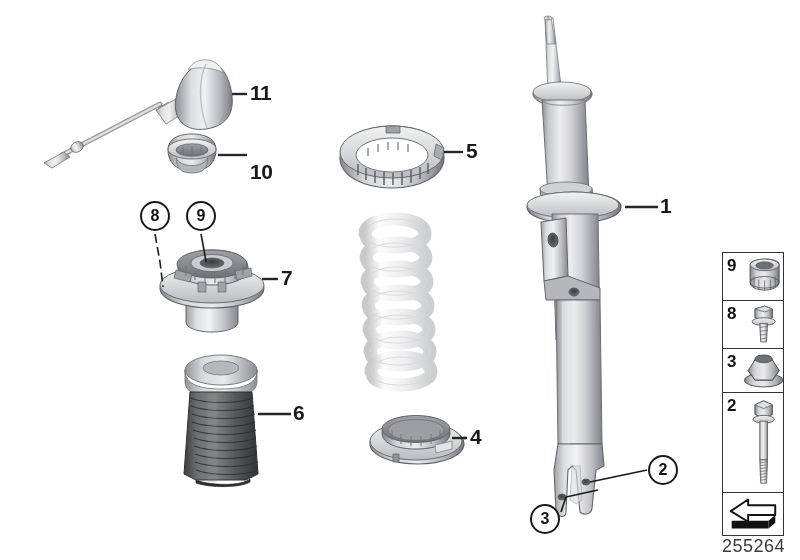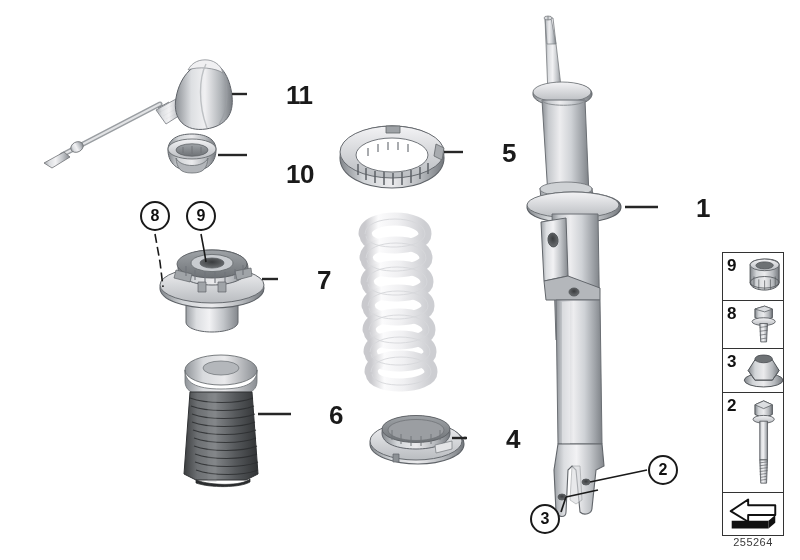--- a/index.html
+++ b/index.html
@@ -4,22 +4,22 @@
 <title>Parts Diagram</title>
 <style>
   html,body{margin:0;padding:0;background:#ffffff;}
   body{
     width:800px;height:560px;position:relative;overflow:hidden;
     font-family:"Liberation Sans","DejaVu Sans",sans-serif;
     background:#ffffff;
   }
   #canvas{position:absolute;left:0;top:0;width:800px;height:560px;}
   .lbl{
-    position:absolute;font-weight:bold;font-size:26px;color:#1a1a1a;
-    letter-spacing:-0.5px;line-height:1;margin-left:36px;
+    position:absolute;font-weight:bold;font-size:21px;color:#1a1a1a;
+    letter-spacing:-0.5px;line-height:1;
   }
   .callout{
     position:absolute;width:30px;height:30px;border:2px solid #1a1a1a;
     border-radius:50%;background:#ffffff;
     display:flex;align-items:center;justify-content:center;
     font-weight:bold;font-size:16px;color:#111;box-sizing:border-box;
   }
   #legend{
     position:absolute;left:722px;top:252px;width:62px;
     border:1.5px solid #333;background:#fff;box-sizing:border-box;
@@ -28,21 +28,21 @@
     position:relative;border-bottom:1.5px solid #333;
     box-sizing:border-box;background:#fff;
   }
   .legrow:last-child{border-bottom:none;}
   .legnum{
     position:absolute;left:4px;top:3px;font-weight:bold;font-size:17px;color:#111;
   }
   .legart{position:absolute;left:0;top:0;width:100%;height:100%;}
   #diagnum{
     position:absolute;left:722px;top:536px;width:62px;text-align:center;
-    font-size:11px;color:#3a3a3a;letter-spacing:0.5px;
+    font-size:18px;color:#3a3a3a;letter-spacing:0.5px;
   }
 </style>
 </head>
 <body>
 
 <svg id="canvas" viewBox="0 0 800 560">
   <defs>
     <linearGradient id="gMetalV" x1="0" y1="0" x2="1" y2="0">
       <stop offset="0%" stop-color="#8d9196"></stop>
       <stop offset="14%" stop-color="#c6c9cd"></stop>

